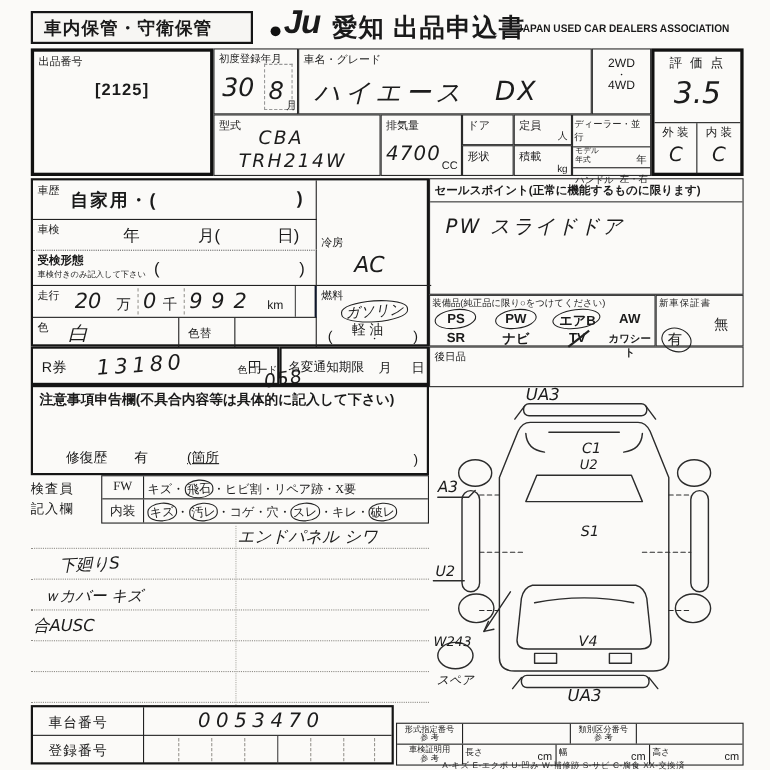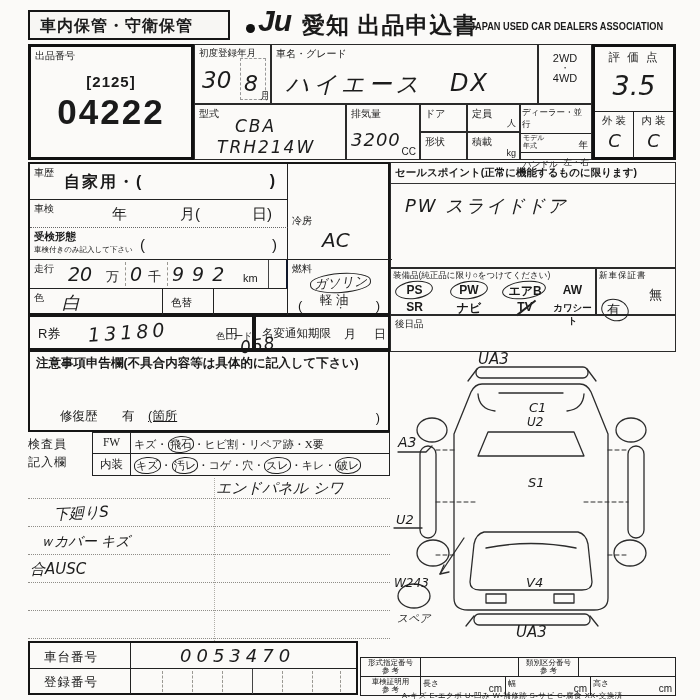--- a/index.html
+++ b/index.html
@@ -29,21 +29,20 @@
   <div class="bold" style="font-size:16px;letter-spacing:1px;padding:4px 0 0 10px;">車内保管・守衛保管</div>
 </div>
 <div class="a" style="left:246px;top:24px;width:9px;height:9px;border-radius:50%;background:#111;"></div>
 <div class="a bold" style="left:258px;top:4px;font-size:30px;font-style:italic;letter-spacing:-1px;">Ju</div>
 <div class="a bold" style="left:302px;top:10px;font-size:23px;letter-spacing:1px;">愛知 出品申込書</div>
 <div class="a bold" style="left:470px;top:21px;font-size:10px;transform:scaleX(0.92);transform-origin:left;">JAPAN USED CAR DEALERS ASSOCIATION</div>
 
 <div class="a b3" style="left:28px;top:44px;width:166px;height:116px;">
   <span class="cell-label">出品番号</span>
   <div class="bold" style="text-align:center;margin-top:26px;font-size:15px;letter-spacing:1px;">[2125]</div>
-  <div class="bold" style="text-align:center;margin-top:2px;font-size:35px;letter-spacing:2px;">04222</div>
 </div>
 
 <div class="a b1" style="left:194px;top:44px;width:77px;height:60px;">
   <span class="cell-label" style="font-size:9.5px;">初度登録年月</span>
   <span class="a" style="left:45px;top:13px;width:26px;height:42px;border:1px dashed #999;"></span>
   <span class="a hw" style="left:7px;top:22px;font-size:23px;">30</span>
   <span class="a hw" style="left:49px;top:26px;font-size:22px;">8</span>
   <span class="a" style="left:65px;top:44px;font-size:10px;">月</span>
 </div>
 
@@ -70,21 +69,21 @@
   </div>
 </div>
 
 <div class="a b1" style="left:194px;top:104px;width:152px;height:56px;">
   <span class="cell-label">型式</span>
   <span class="a hw" style="left:40px;top:11px;font-size:17px;letter-spacing:2px;">CBA</span>
   <span class="a hw" style="left:22px;top:32px;font-size:17px;letter-spacing:2px;">TRH214W</span>
 </div>
 <div class="a b1" style="left:346px;top:104px;width:74px;height:56px;">
   <span class="cell-label">排気量</span>
-  <span class="a hw" style="left:4px;top:24px;font-size:18px;letter-spacing:1px;">3200</span>
+  <span class="a hw" style="left:4px;top:24px;font-size:18px;letter-spacing:1px;">4700</span>
   <span class="a" style="right:3px;bottom:2px;font-size:10px;">CC</span>
 </div>
 <div class="a b1" style="left:420px;top:104px;width:47px;height:28px;">
   <span class="cell-label">ドア</span>
 </div>
 <div class="a b1" style="left:420px;top:132px;width:47px;height:28px;">
   <span class="cell-label">形状</span>
 </div>
 <div class="a b1" style="left:467px;top:104px;width:53px;height:28px;">
   <span class="cell-label">定員</span>
@@ -203,21 +202,21 @@
 <div class="a b2" style="left:254px;top:315px;width:136px;height:35px;">
   <span class="a" style="left:6px;top:9px;font-size:11.5px;">名変通知期限</span>
   <span class="a" style="left:88px;top:9px;font-size:12px;">月</span>
   <span class="a" style="left:118px;top:9px;font-size:12px;">日</span>
 </div>
 
 <div class="a b2" style="left:28px;top:350px;width:362px;height:82px;">
   <div class="bold" style="font-size:12.5px;padding:3px 0 0 6px;">注意事項申告欄(不具合内容等は具体的に記入して下さい)</div>
   <span class="a" style="left:30px;bottom:5px;font-size:12.5px;">修復歴</span>
   <span class="a" style="left:92px;bottom:5px;font-size:12.5px;">有</span>
-  <span class="a" style="left:118px;bottom:5px;font-size:12.5px;text-decoration:underline;">(箇所</span>
+  <span class="a" style="left:140px;bottom:5px;font-size:12.5px;text-decoration:underline;">(箇所</span>
   <span class="a" style="right:8px;bottom:5px;font-size:12.5px;">)</span>
 </div>
 
 <div class="a" style="left:28px;top:436px;font-size:12px;letter-spacing:1px;">検査員</div>
 <div class="a" style="left:28px;top:454px;font-size:12px;letter-spacing:1px;">記入欄</div>
 <div class="a" style="left:92px;top:432px;width:298px;height:44px;border:1.5px solid #222;">
   <div style="display:flex;height:21px;border-bottom:1px solid #222;font-family:Liberation Serif, serif;">
     <span style="width:38px;text-align:center;font-size:11.5px;border-right:1px solid #222;padding-top:3px;">FW</span>
     <span style="flex:1;font-size:11px;padding:3px 0 0 3px;white-space:nowrap;"><span>キズ・</span><span class="ring-i" style="padding:0 1px;">飛石</span><span>・ヒビ割・リペア跡・X要</span></span>
   </div>

